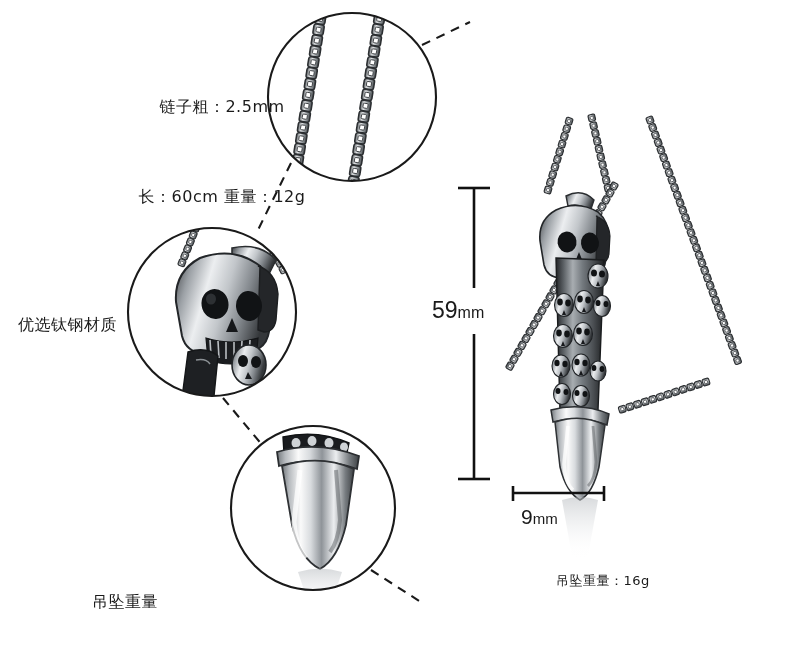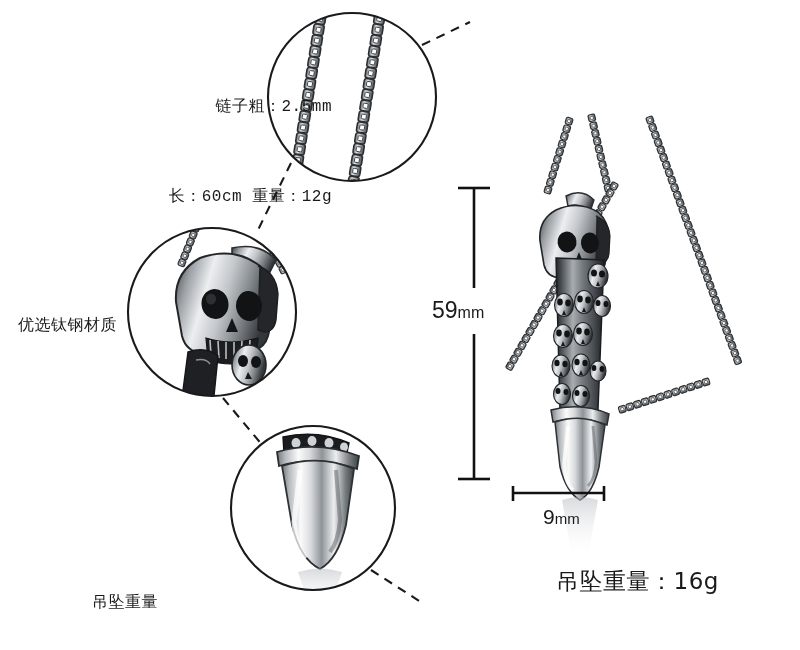--- a/index.html
+++ b/index.html
@@ -35,53 +35,52 @@
     letter-spacing: 0.5px;
   }
   .txt-cn {
     font-family: "DejaVu Sans", "Liberation Sans", sans-serif;
     font-size: 16px;
     line-height: 30px;
   }
   .spec-top {
     left: 112px;
     top: 32px;
-    text-align: right;
+    text-align: center;
     width: 220px;
-    font-family: Liberation Mono, monospace;
   }
   .spec-top .line1 { display: block; }
   .spec-top .line2 { display: block; }
   .label-material {
     left: 18px;
     top: 250px;
     width: 150px;
   }
   .label-material .line1 { display: block; }
   .label-material .line2 { display: block; padding-left: 14px; }
   .label-polish {
     left: 92px;
     top: 527px;
     width: 150px;
   }
   .label-polish .line1 { display: block; }
   .label-weight {
     left: 556px;
     top: 566px;
-    font-size: 23px;
+    font-size: 13px;
   }
   .dim-h {
     left: 432px;
     top: 297px;
     font-size: 23px;
     letter-spacing: 0px;
   }
   .dim-h .unit { font-size: 16px; }
   .dim-w {
-    left: 543px;
+    left: 521px;
     top: 505px;
     font-size: 21px;
     letter-spacing: 0px;
   }
   .dim-w .unit { font-size: 15px; }
 </style>
 </head>
 <body>
 
 <div class="stage">

